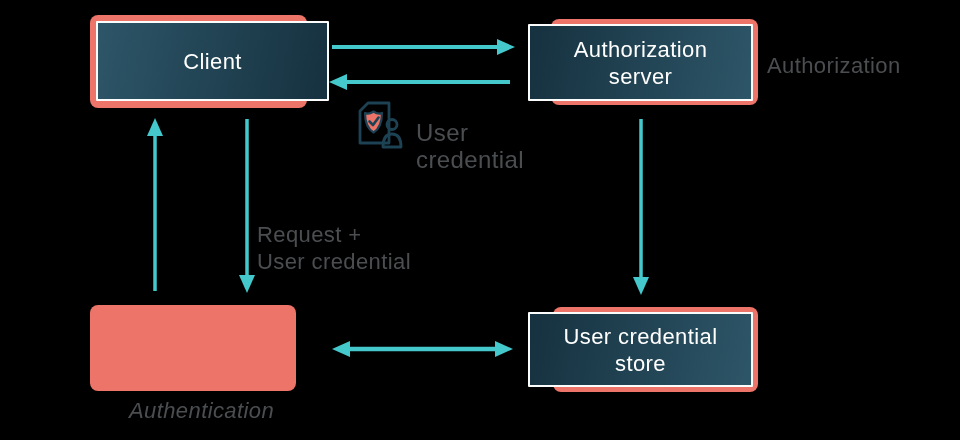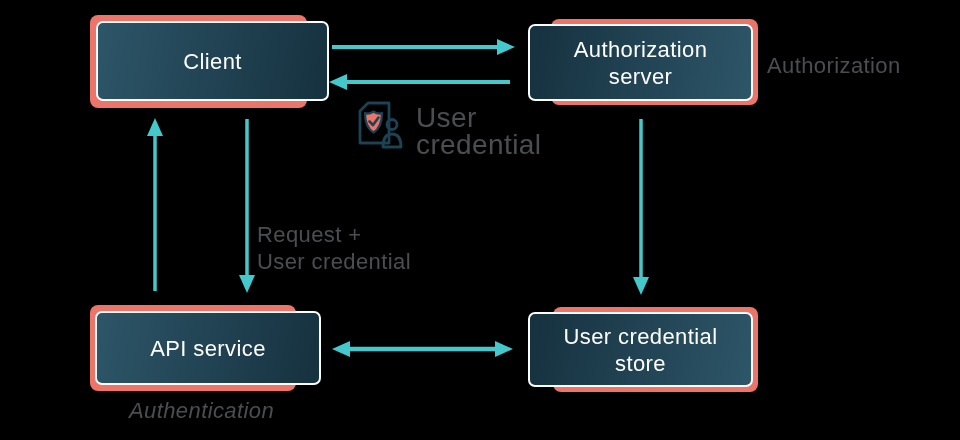--- a/index.html
+++ b/index.html
@@ -12,21 +12,21 @@
     font-family: "Liberation Sans", sans-serif;
   }
   .shadow {
     position: absolute;
     background: var(--accent-red, #ec7468);
     border-radius: 8px;
   }
   .node {
     position: absolute;
     border: 2.5px solid var(--node-border, #fbfdfd);
-    border-radius: 7px;
+    border-radius: 1px;
     display: flex;
     align-items: center;
     justify-content: center;
     color: var(--node-text, #ffffff);
     font-size: 22px;
     line-height: 27px;
     text-align: center;
     white-space: pre-line;
     letter-spacing: 0.4px;
     box-sizing: border-box;
@@ -38,21 +38,21 @@
     background: linear-gradient(100deg, var(--node-gradient-dark, #16313f) 0%, var(--node-gradient-light, #2d5668) 100%);
   }
   .glabel {
     position: absolute;
     color: var(--label-gray, #4b4e51);
     font-size: 22px;
     line-height: 27px;
     letter-spacing: 0.4px;
     white-space: pre-line;
   }
-  .glabel.small { font-size: 28px; }
+  .glabel.small { font-size: 24px; margin-top: 15px; }
   .arrows {
     position: absolute;
     left: 0; top: 0;
     width: 960px;
     height: 440px;
     pointer-events: none;
   }
   .arrow-line { stroke: var(--accent-teal, #44c8cc); fill: none; }
   .arrow-head { fill: var(--accent-teal, #44c8cc); }
   .cred-icon { position: absolute; left: 356px; top: 100px; width: 48px; height: 52px; }
@@ -97,23 +97,20 @@
     <span>Client</span>
   </div>
 
   <div class="shadow" style="left:551px; top:19px; width:207px; height:86px;"></div>
   <div class="node fade-to-light" style="left:528px; top:24px; width:225px; height:77px;">
     <span>Authorization
 server</span>
   </div>
 
   <div class="shadow" style="left:90px; top:305px; width:206px; height:86px;"></div>
-  <div class="node fade-to-dark" style="left:95px; top:311px; width:226px; height:74px;">
-    <span>API service</span>
-  </div>
 
   <div class="shadow" style="left:553px; top:307px; width:205px; height:85px;"></div>
   <div class="node fade-to-light" style="left:528px; top:312px; width:225px; height:75px;">
     <span>User credential
 store</span>
   </div>
 
   <svg class="cred-icon" viewBox="0 0 48 52">
     <path class="icon-stroke" stroke-width="2.8" d="M12 3 H33 V43 H4 V11 Z"></path>
     <path class="icon-shield" d="M17.5 11.5 C20.5 13.5 23.5 14 26 13 C26 22 24 28.5 17.5 32.5 C11 28.5 9 22 9 13 C11.5 14 14.5 13.5 17.5 11.5 Z"></path>

